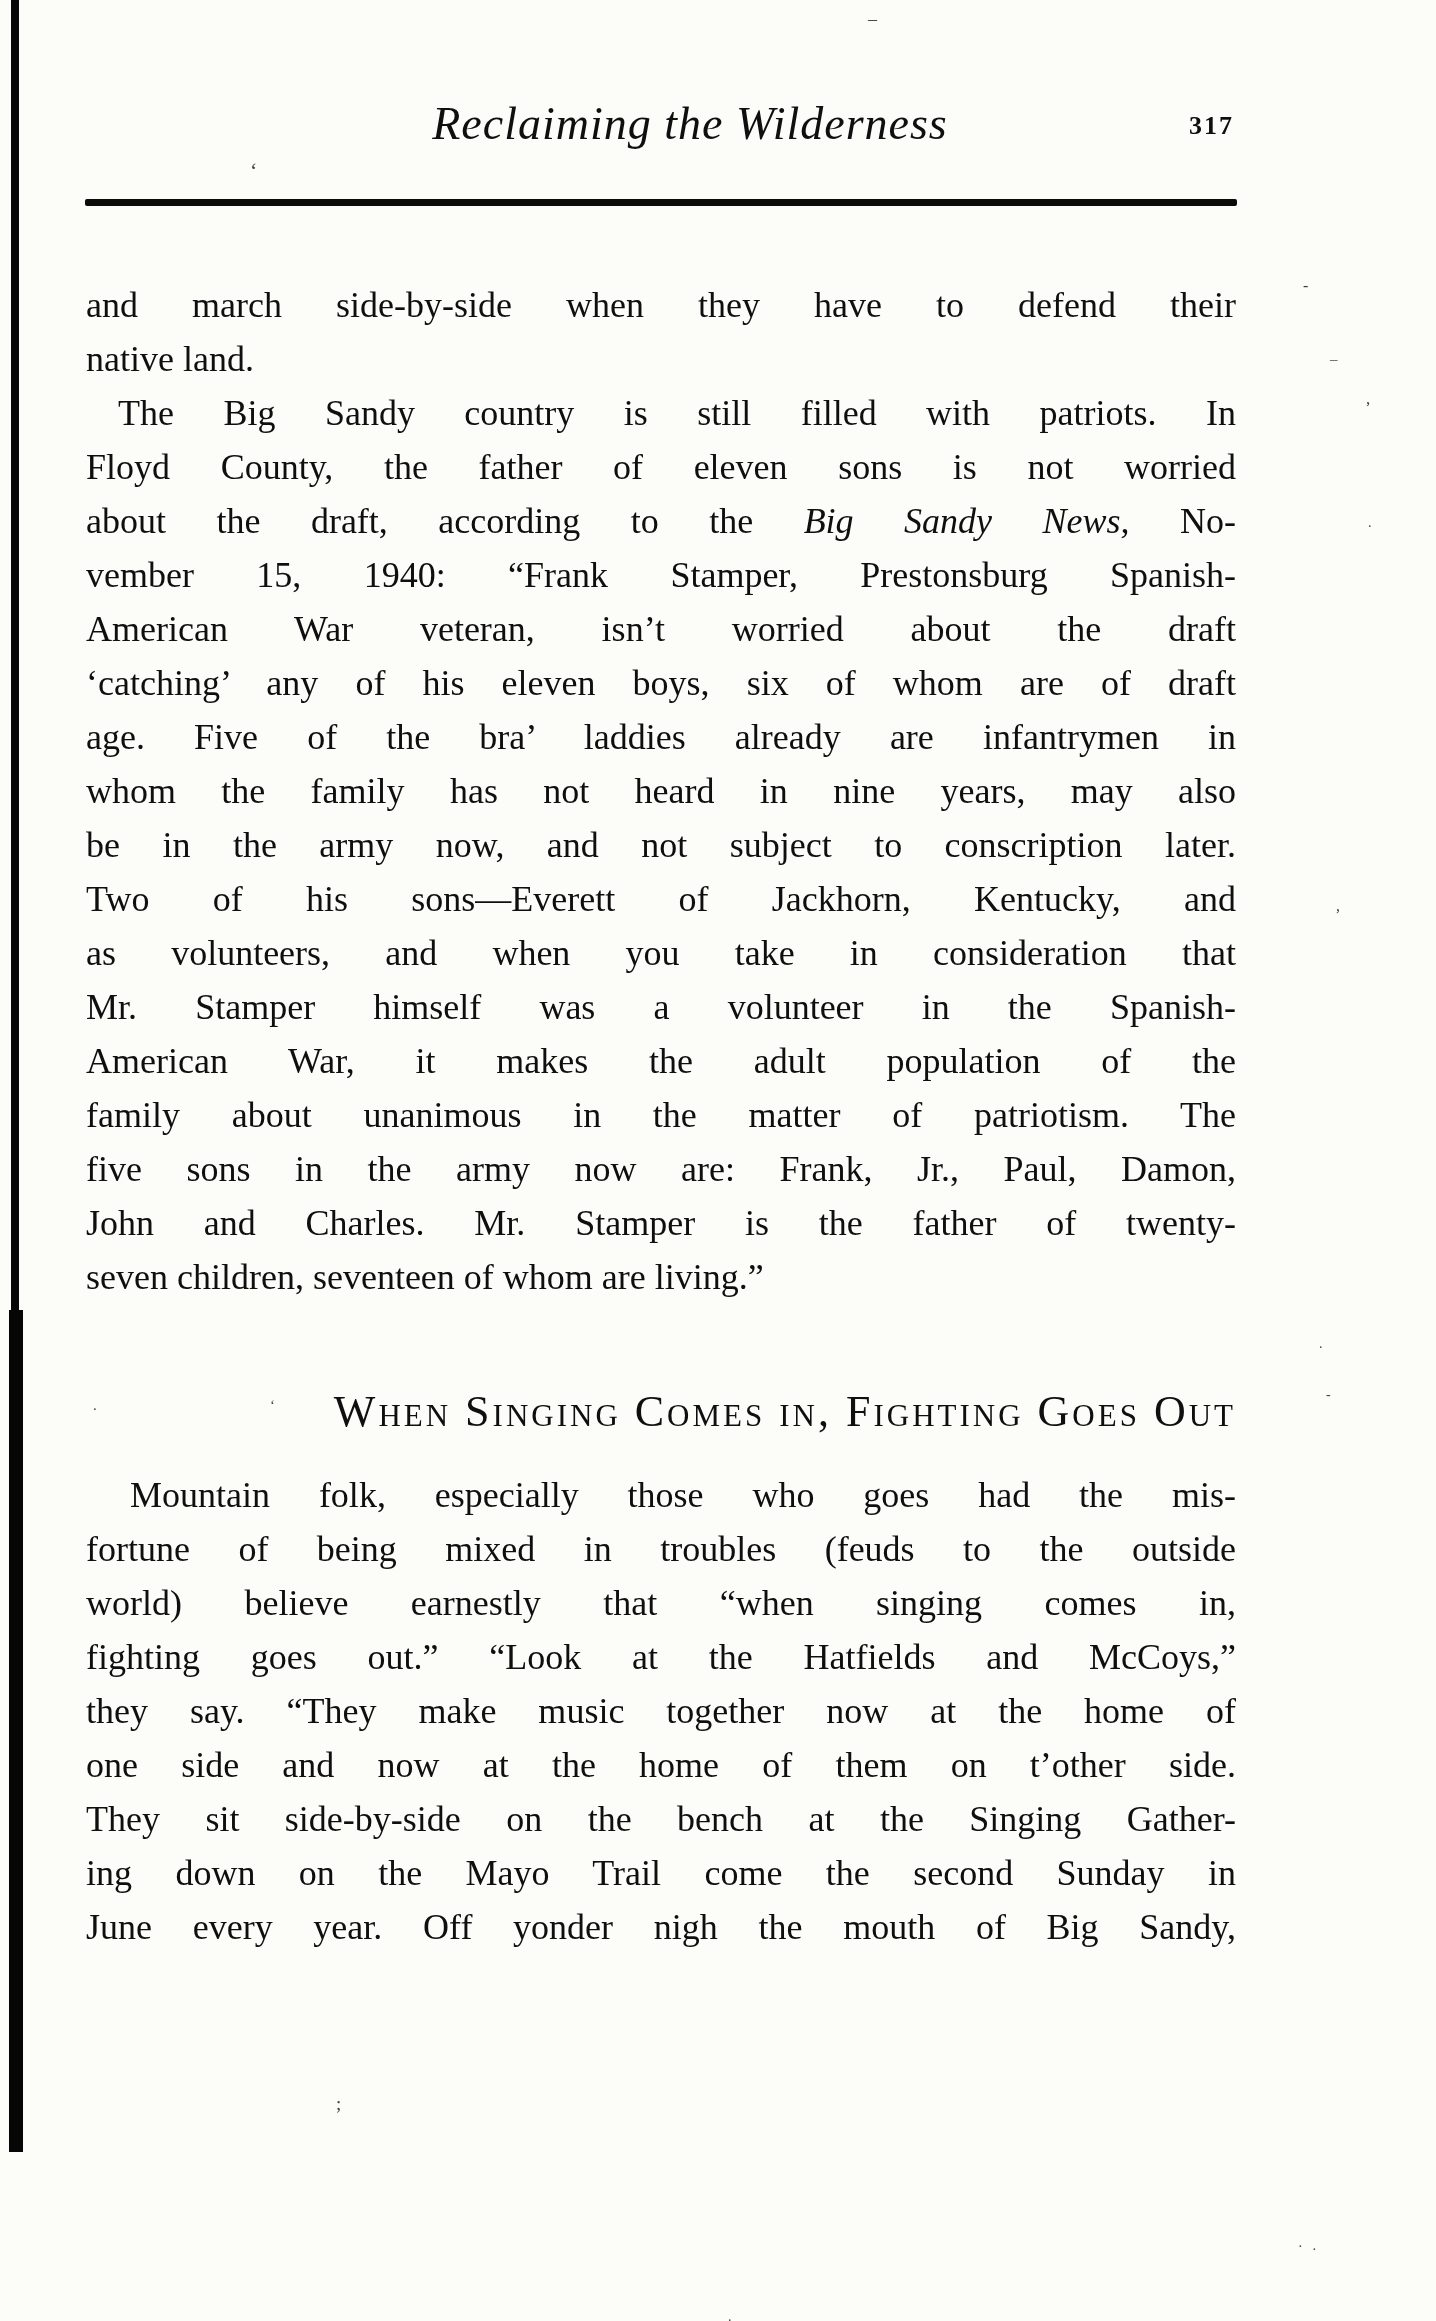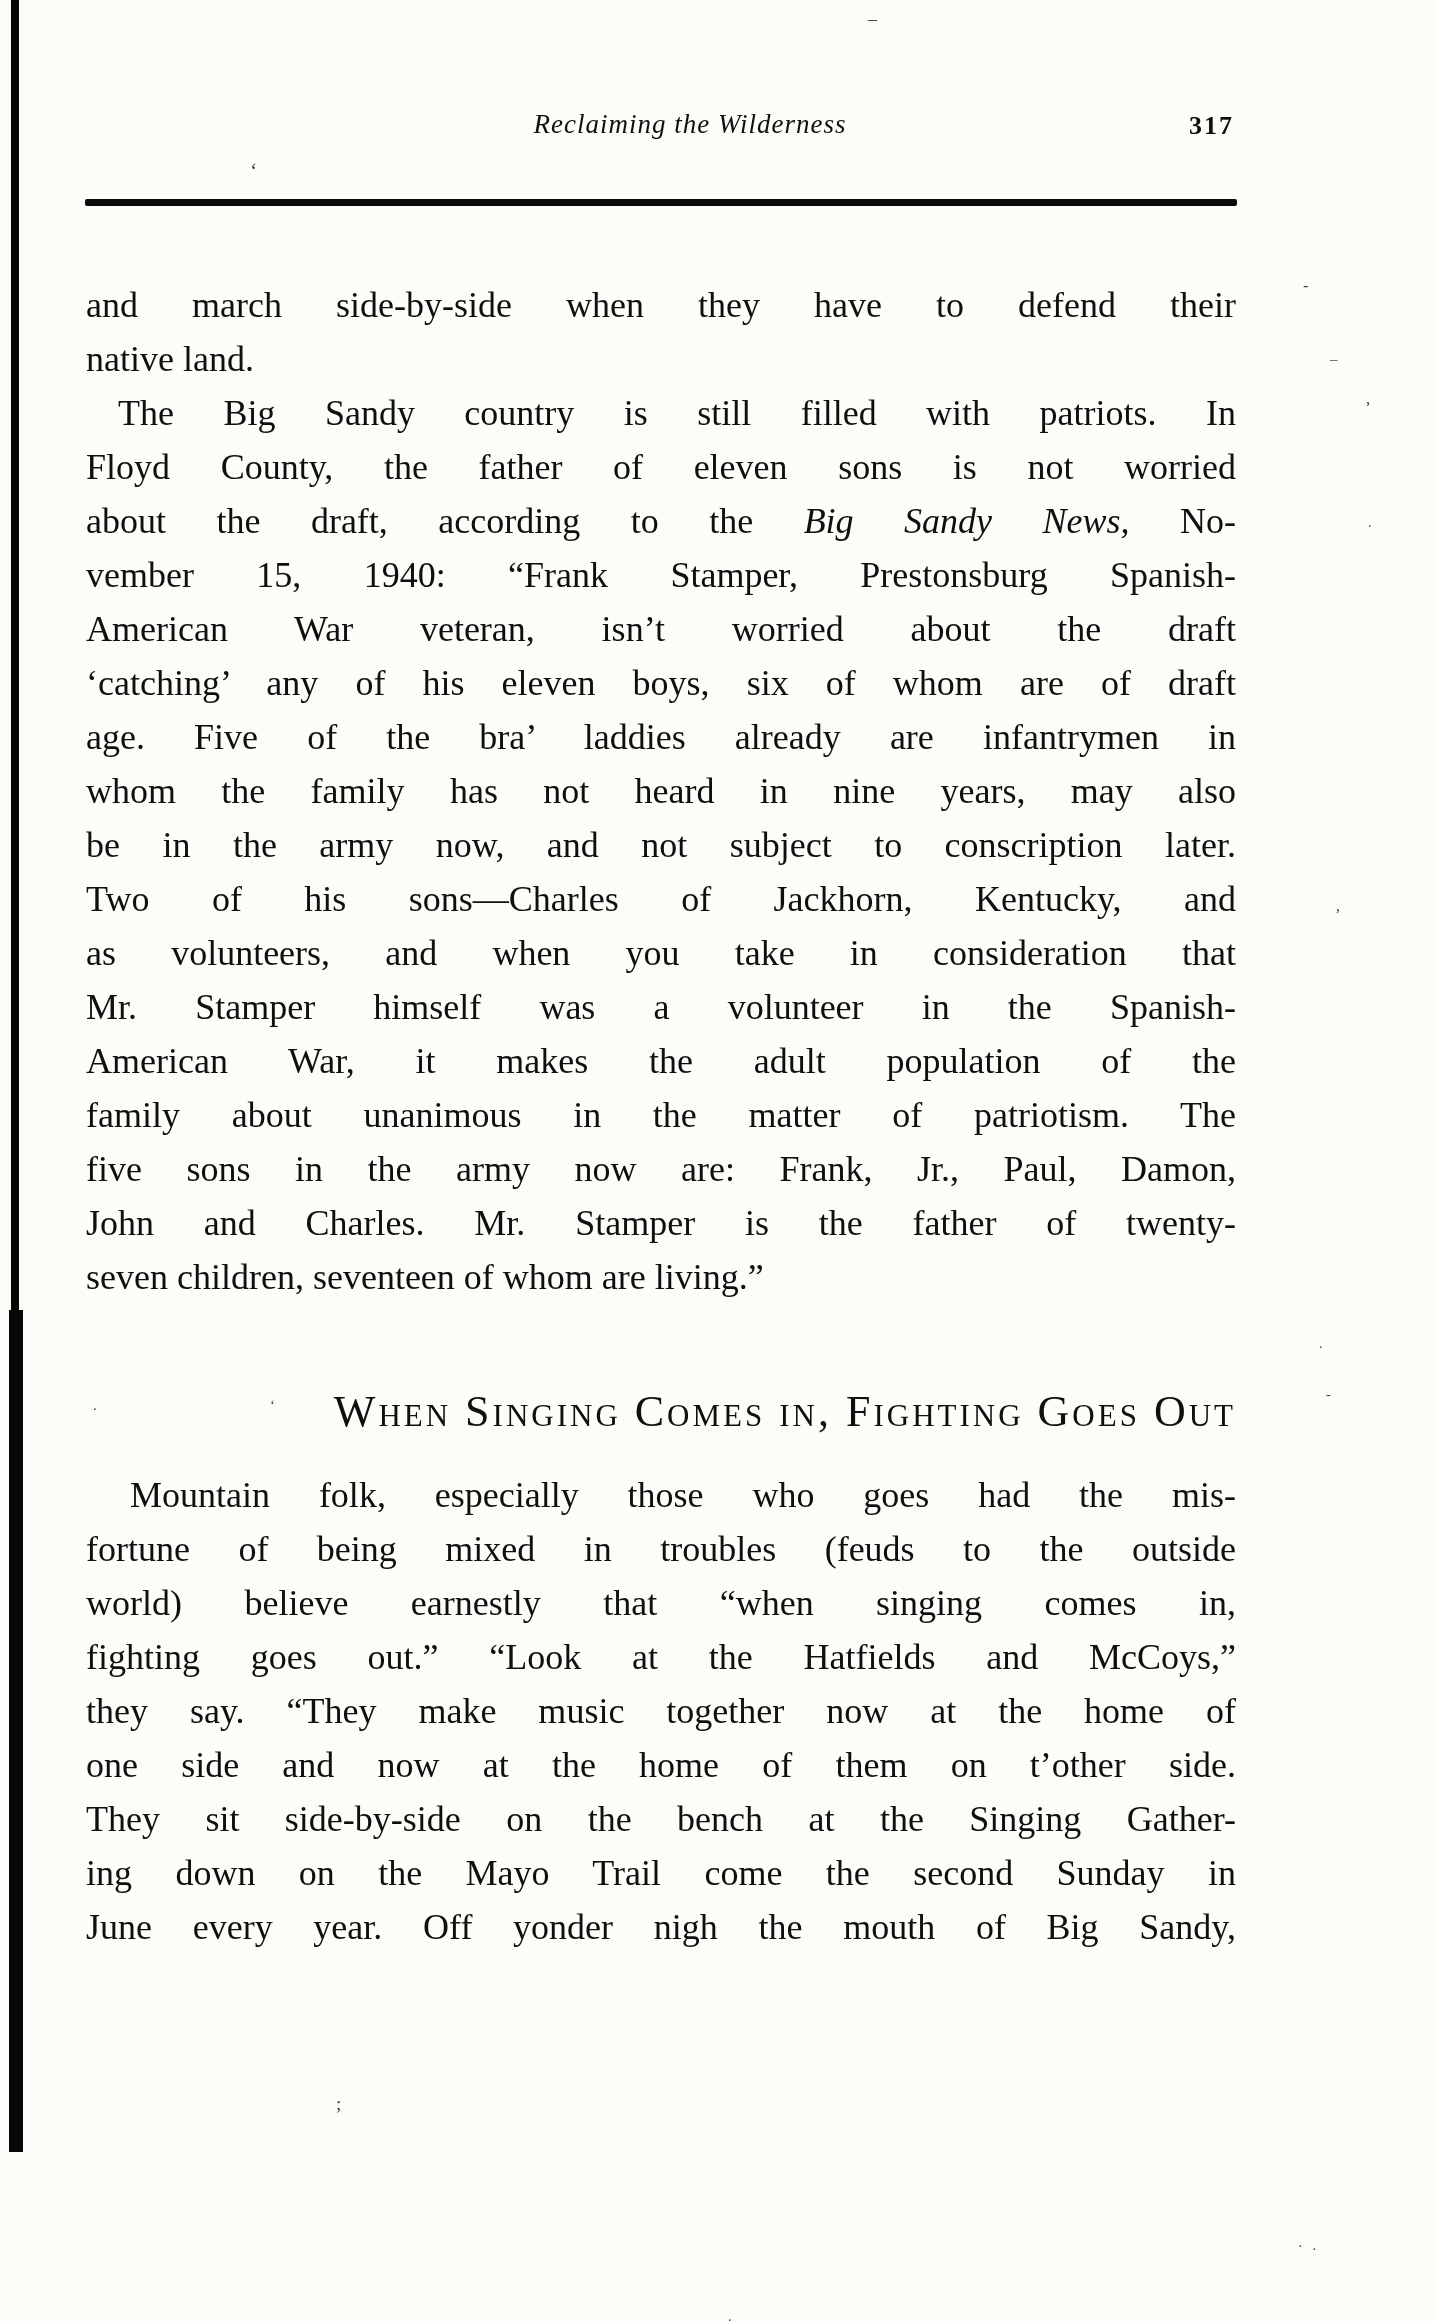--- a/index.html
+++ b/index.html
@@ -12,21 +12,21 @@
     font-family:"Liberation Serif", serif;
     color:#0f0f0f;
   }
   .spine-seg{position:absolute;background:#060606;}
   .page-header{
     position:absolute;left:86px;top:96px;width:1150px;height:70px;
   }
   .header-title{
     position:absolute;left:0;top:0;width:100%;
     text-align:center;text-indent:58px;
-    font-style:italic;font-size:27px;line-height:56px;
+    font-style:italic;font-size:46px;line-height:56px;
     letter-spacing:1px;
   }
   .page-number{
     position:absolute;right:2px;top:4px;
     font-size:26px;font-weight:700;letter-spacing:2px;line-height:52px;
   }
   .header-rule{
     position:absolute;left:85px;top:199px;width:1152px;height:7px;
     background:#0b0b0b;border-radius:2px;
   }
@@ -71,21 +71,21 @@
       <div class="line no-just"><span>native land.</span></div>
       <div class="line" style="text-indent: 32px;"><span>The Big Sandy country is still filled with patriots. In</span></div>
       <div class="line"><span>Floyd County, the father of eleven sons is not worried</span></div>
       <div class="line"><span>about the draft, according to the </span><span class="it">Big Sandy News,</span><span> No-</span></div>
       <div class="line"><span>vember 15, 1940: “Frank Stamper, Prestonsburg Spanish-</span></div>
       <div class="line"><span>American War veteran, isn’t worried about the draft</span></div>
       <div class="line"><span>‘catching’ any of his eleven boys, six of whom are of draft</span></div>
       <div class="line"><span>age. Five of the bra’ laddies already are infantrymen in</span></div>
       <div class="line"><span>whom the family has not heard in nine years, may also</span></div>
       <div class="line"><span>be in the army now, and not subject to conscription later.</span></div>
-      <div class="line"><span>Two of his sons—Charles of Jackhorn, Kentucky, and</span></div>
+      <div class="line"><span>Two of his sons—Everett of Jackhorn, Kentucky, and</span></div>
       <div class="line"><span>as volunteers, and when you take in consideration that</span></div>
       <div class="line"><span>Mr. Stamper himself was a volunteer in the Spanish-</span></div>
       <div class="line"><span>American War, it makes the adult population of the</span></div>
       <div class="line"><span>family about unanimous in the matter of patriotism. The</span></div>
       <div class="line"><span>five sons in the army now are: Frank, Jr., Paul, Damon,</span></div>
       <div class="line"><span>John and Charles. Mr. Stamper is the father of twenty-</span></div>
       <div class="line no-just"><span>seven children, seventeen of whom are living.”</span></div>
       <div class="section-heading">When Singing Comes in, Fighting Goes Out</div>
       <div class="line" style="text-indent: 44px;"><span>Mountain folk, especially those who goes had the mis-</span></div>
       <div class="line"><span>fortune of being mixed in troubles (feuds to the outside</span></div>

